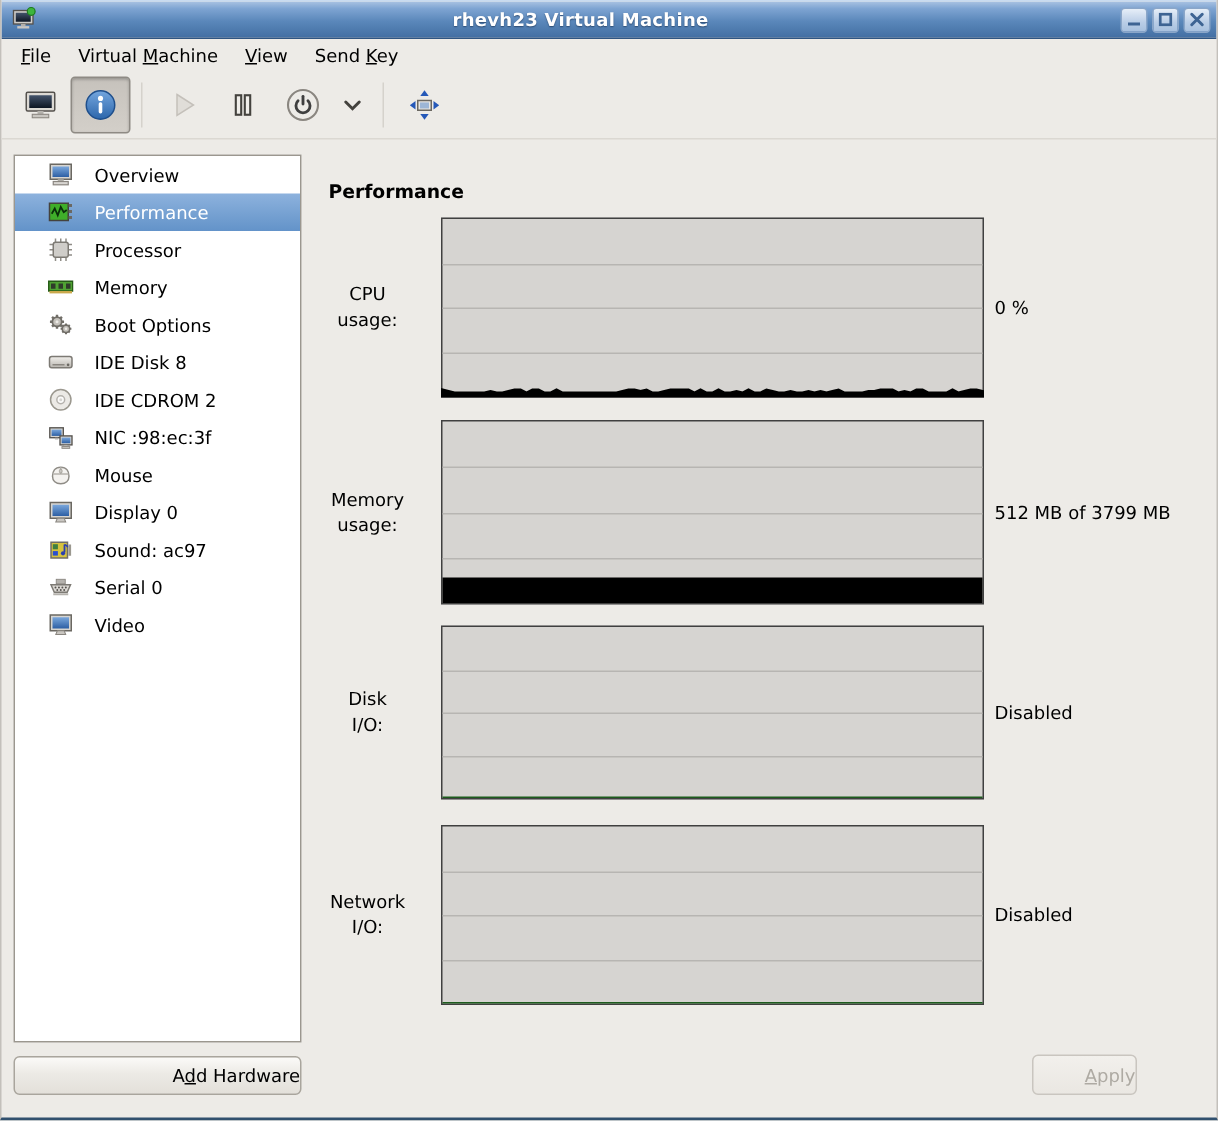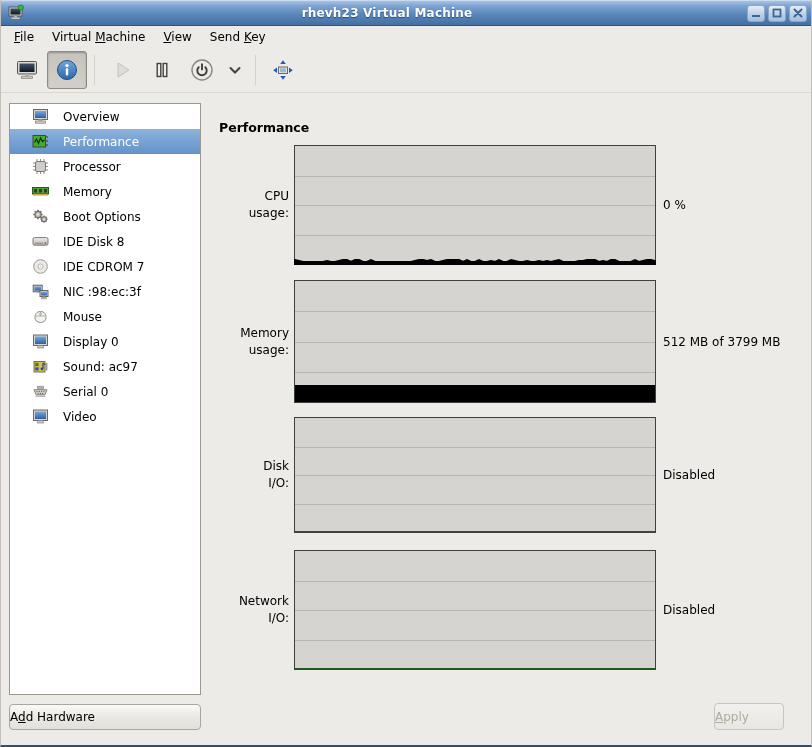--- a/index.html
+++ b/index.html
@@ -36,36 +36,36 @@
   
   .sidebar { position:absolute; left:8px; top:103px; width:192px; height:592px;
     background:#fff; border:1px solid #9b978f; overflow:hidden; }
   .sb-row { height:25px; display:flex; align-items:center; padding-left:22px; cursor:default; }
   .sb-row .sb-icon { width:17px; height:17px; margin-right:14px; flex:0 0 17px; }
   .sb-row .sb-icon svg { width:17px; height:17px; display:block; }
   .sb-row.selected { background:linear-gradient(180deg,#8db2dd,#6393c9); color:#fff; }
 
   
   .main-heading { position:absolute; left:218px; top:120px; font-weight:bold; font-size:12.5px; }
-  .graph-label { position:absolute; width:88px; text-align:right; line-height:17px; }
+  .graph-label { position:absolute; width:88px; text-align:center; line-height:17px; }
   .graph-box { position:absolute; left:293px; width:362px; background:#d6d4d1; border:1px solid #404040; }
   .gridline { position:absolute; left:0; right:0; height:1px; background:#b7b5b2; }
   .graph-value { position:absolute; left:662px; line-height:16px; white-space:nowrap; }
   .mem-fill { position:absolute; left:0; right:0; bottom:0; background:#000; }
   .zero-line { position:absolute; left:0; right:0; bottom:0; height:1px; background:#1d5c1d; }
   .cpu-svg { position:absolute; left:0; top:0; }
 
   
-  .btn { position:absolute; display:flex; align-items:center; justify-content:flex-start; border-radius:4px;
+  .btn { position:absolute; display:flex; align-items:center; justify-content:flex-end; border-radius:4px;
     border:1px solid #a9a59d; background:linear-gradient(180deg,#fbfaf8,#eceae5 45%,#e3e0da);
     font-size:12px; cursor:default; }
   .btn u { text-decoration:underline; }
   .btn.disabled { background:linear-gradient(180deg,#f2f0ec,#eae7e2); border-color:#c9c5bf; color:#aeaaa3; }
   #add-hw-btn { left:8px; top:704px; width:192px; height:26px; }
-  #apply-btn { left:713px; top:703px; width:70px; height:27px; }
+  #apply-btn { left:687px; top:703px; width:70px; height:27px; }
 
   svg { overflow:visible; }
   .defs-hidden { position:absolute; width:0; height:0; overflow:hidden; }
 </style>
 </head>
 <body>
 
 <svg class="defs-hidden" aria-hidden="true">
   <defs>
     <linearGradient id="gblue" x1="0" y1="0" x2="0" y2="1">
@@ -344,21 +344,21 @@
           </svg>
         </span>
         <span class="sb-label">IDE Disk 8</span>
       </div>
       <div class="sb-row">
         <span class="sb-icon">
           <svg>
             <use href="#sym-cdrom"></use>
           </svg>
         </span>
-        <span class="sb-label">IDE CDROM 7</span>
+        <span class="sb-label">IDE CDROM 2</span>
       </div>
       <div class="sb-row">
         <span class="sb-icon">
           <svg>
             <use href="#sym-nic"></use>
           </svg>
         </span>
         <span class="sb-label">NIC :98:ec:3f</span>
       </div>
       <div class="sb-row">

